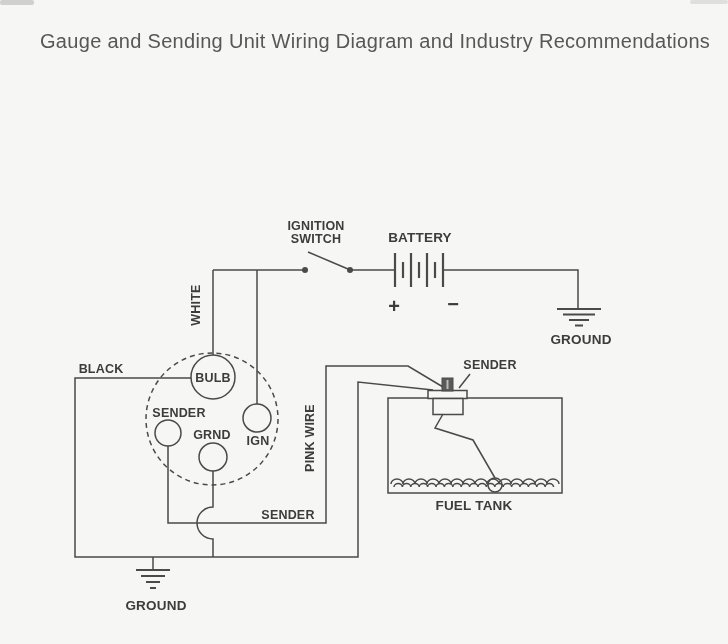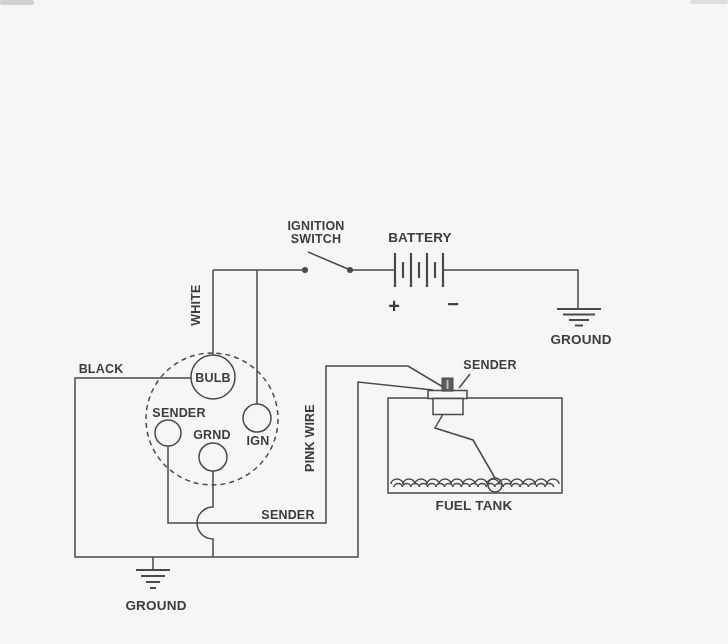--- a/index.html
+++ b/index.html
@@ -32,20 +32,21 @@
   svg .bgfill{fill:#f6f6f4;}
 </style>
 </head>
 <body>
 
 <div class="page">
 
   <div class="scan-smudge smudge-tl"></div>
   <div class="scan-smudge smudge-tr"></div>
 
+  <h1 class="title">Gauge and Sending Unit Wiring Diagram and Industry Recommendations</h1>
 
   <svg class="diagram" width="728" height="644" viewBox="0 0 728 644">
 
     <g>
       <path class="wire" d="M213,270 H303"></path>
       <circle class="dot" cx="305" cy="270" r="3"></circle>
       <path class="wire" d="M308,252 L348,269" stroke-width="1.8"></path>
       <circle class="dot" cx="350" cy="270" r="3"></circle>
       <text class="lbl" x="316" y="230" text-anchor="middle">IGNITION</text>
       <text class="lbl" x="316" y="243" text-anchor="middle">SWITCH</text>

